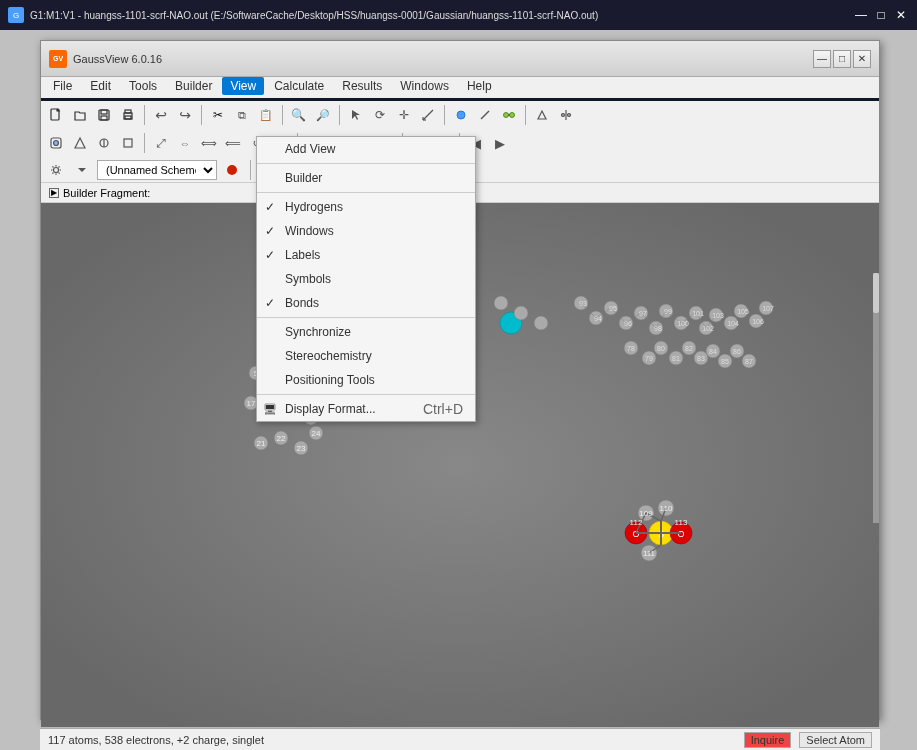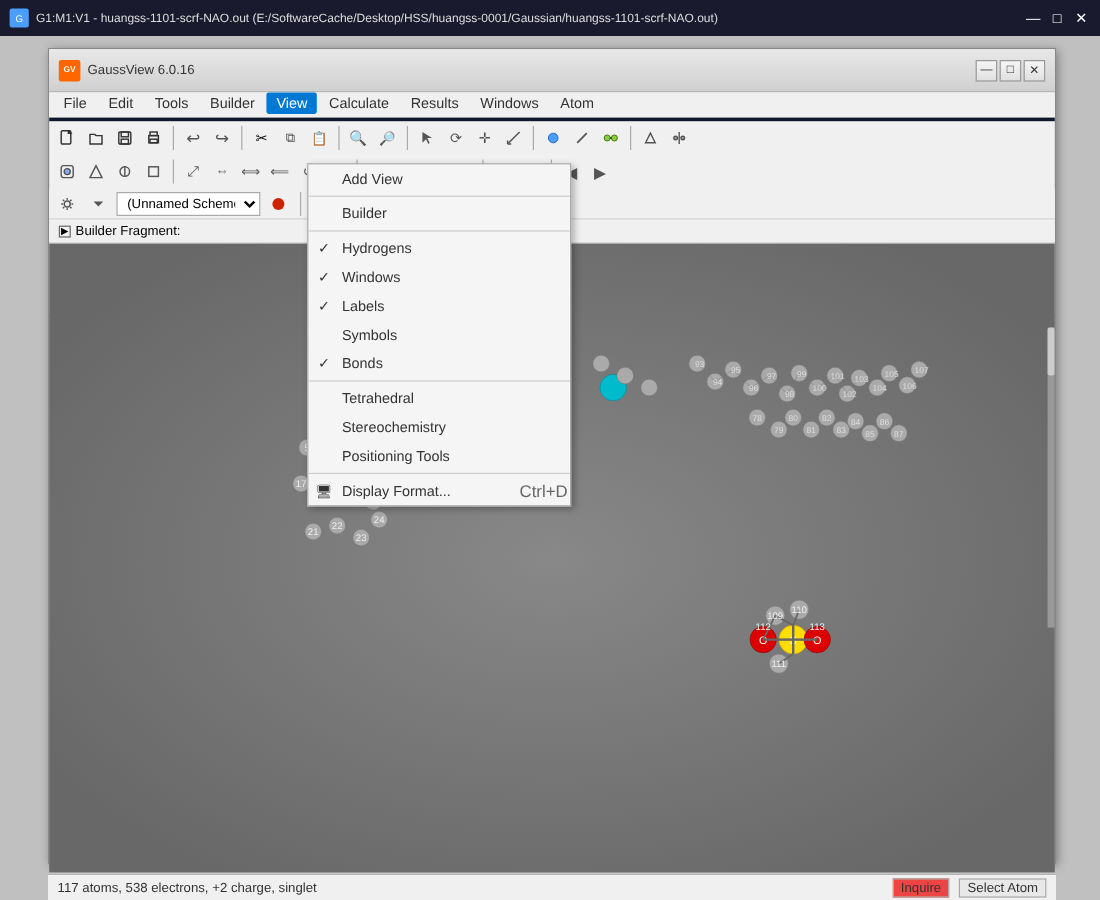--- a/index.html
+++ b/index.html
@@ -224,21 +224,21 @@
       width: 220px;
       background: #f5f5f5;
       border: 1px solid #aaa;
       box-shadow: 2px 2px 6px rgba(0,0,0,0.3);
       z-index: 100;
     }
     .dropdown-item {
       height: 24px;
       display: flex;
       align-items: center;
-      padding: 0 2px 0 28px;
+      padding: 0 12px 0 28px;
       cursor: pointer;
       font-size: 12px;
       color: #333;
       position: relative;
     }
     .dropdown-item .check-mark {
       position: absolute;
       left: 8px;
       font-size: 12px;
       color: #333;
@@ -360,21 +360,21 @@
 
     <div id="menu-bar">
       <span class="menu-item">File</span>
       <span class="menu-item">Edit</span>
       <span class="menu-item">Tools</span>
       <span class="menu-item">Builder</span>
       <span class="menu-item active">View</span>
       <span class="menu-item">Calculate</span>
       <span class="menu-item">Results</span>
       <span class="menu-item">Windows</span>
-      <span class="menu-item">Atom</span>
+      <span class="menu-item">Help</span>
     </div>
 
     <div class="toolbar-row">
 
       <button class="tb-btn">
         <svg viewBox="0 0 14 14" fill="none" stroke="#333" stroke-width="1.2">
             <rect x="2" y="1" width="8" height="11" rx="1"></rect>
             <polyline points="8,1 10,3 8,3 8,1"></polyline>
           </svg>
       </button>
@@ -787,21 +787,21 @@
     </div>
     <div class="dropdown-item">
       <span>Symbols</span>
     </div>
     <div class="dropdown-item">
       <span class="check-mark">✓</span>
       <span>Bonds</span>
     </div>
     <div class="dropdown-separator"></div>
     <div class="dropdown-item">
-      <span>Tetrahedral</span>
+      <span>Synchronize</span>
     </div>
     <div class="dropdown-item">
       <span>Stereochemistry</span>
     </div>
     <div class="dropdown-item">
       <span>Positioning Tools</span>
     </div>
     <div class="dropdown-separator"></div>
     <div class="dropdown-item with-icon">
       <span class="item-icon">🖥</span>

